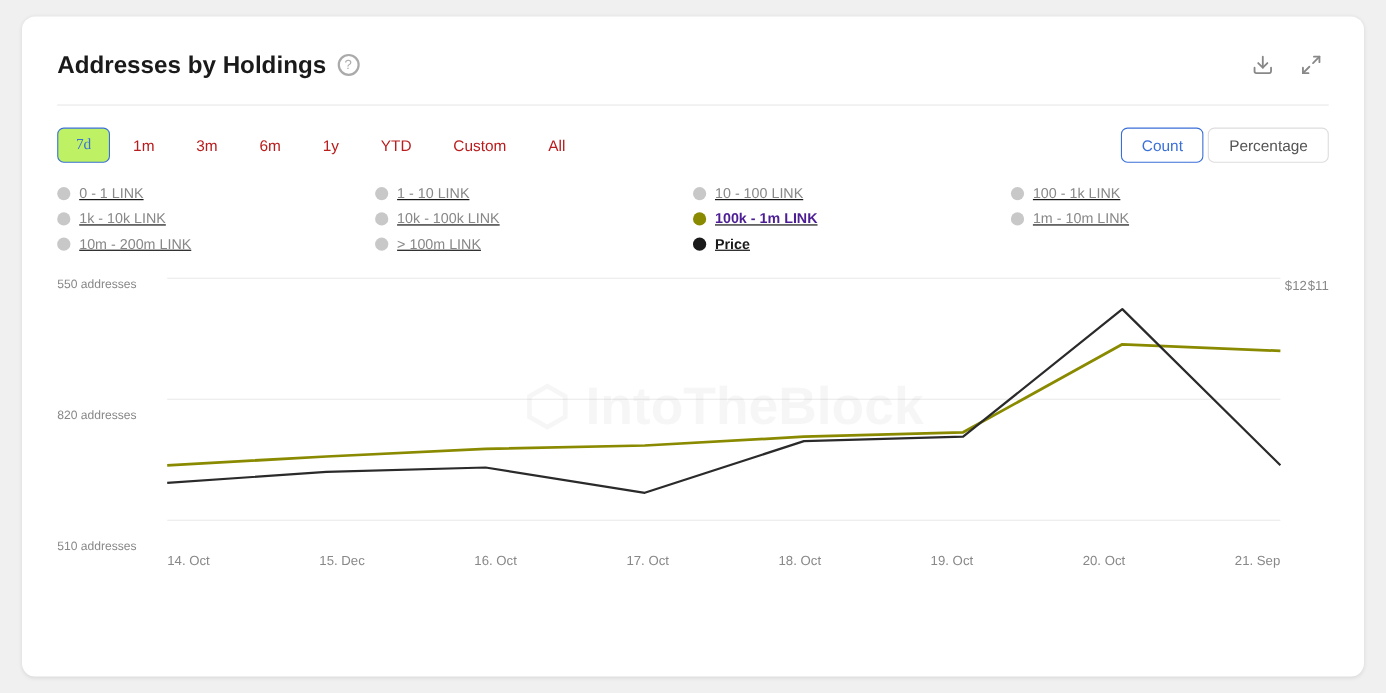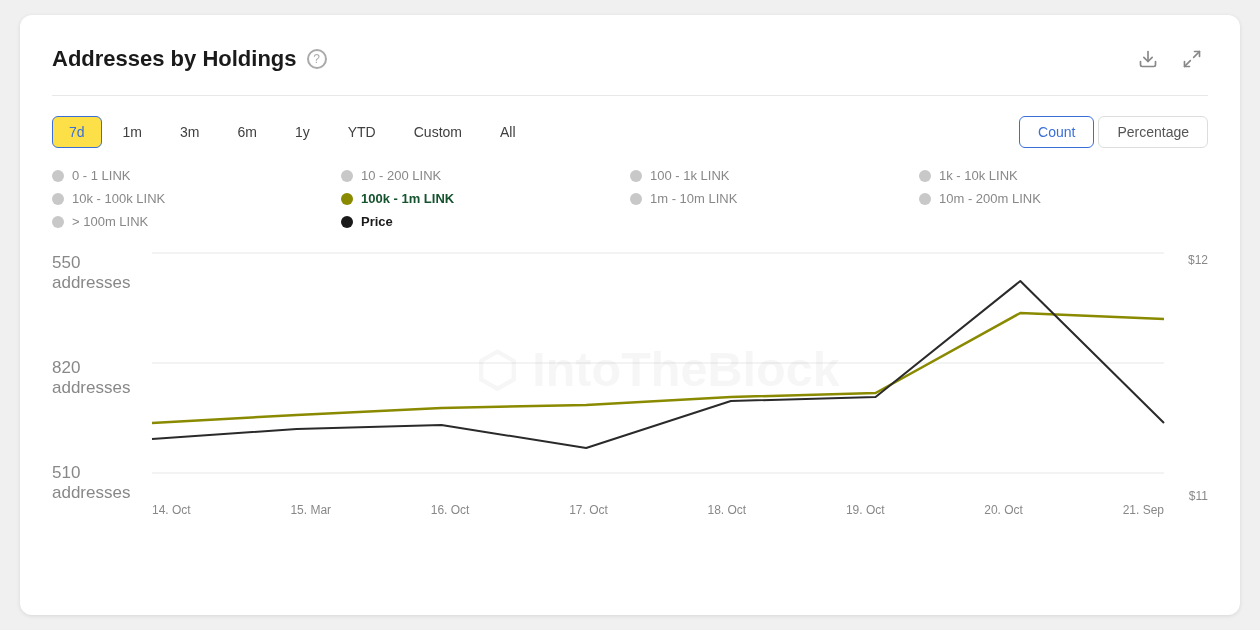--- a/index.html
+++ b/index.html
@@ -7,33 +7,33 @@
     .card { background: #fff; border-radius: 12px; width: 1220px; min-height: 600px; padding: 28px 32px 12px; box-shadow: 0 1px 4px rgba(0,0,0,0.1); }
     .header { display: flex; align-items: center; justify-content: space-between; margin-bottom: 20px; }
     .header-left { display: flex; align-items: center; gap: 10px; }
     .title { font-size: 22px; font-weight: 600; color: #1a1a1a; }
     .help-icon { width: 20px; height: 20px; border-radius: 50%; border: 2px solid #aaa; display: flex; align-items: center; justify-content: center; color: #aaa; font-size: 12px; cursor: pointer; }
     .header-right { display: flex; gap: 12px; }
     .icon-btn { width: 32px; height: 32px; display: flex; align-items: center; justify-content: center; cursor: pointer; color: #888; }
     .divider { border: none; border-top: 1px solid #e8e8e8; margin-bottom: 20px; }
     .controls { display: flex; align-items: center; justify-content: space-between; margin-bottom: 20px; }
     .time-filters { display: flex; gap: 4px; }
-    .filter-btn { padding: 7px 16px; border-radius: 6px; border: 1px solid transparent; font-size: 14px; cursor: pointer; background: transparent; color: #404040; }
-    .filter-btn.active { border: 1.5px solid #3a6fd8; color: #3a6fd8; background: #fde047; }
+    .filter-btn { padding: 7px 16px; border-radius: 6px; border: 1px solid transparent; font-size: 14px; cursor: pointer; background: transparent; color: #b91c1c; }
+    .filter-btn.active { border: 1.5px solid #3a6fd8; color: #3a6fd8; background: #bef264; font-family: Liberation Serif, serif; }
     .view-toggle { display: flex; gap: 4px; }
     .toggle-btn { padding: 7px 18px; border-radius: 6px; border: 1px solid #ddd; font-size: 14px; cursor: pointer; background: #fff; color: #555; }
     .toggle-btn.active { background: #fff; border: 1.5px solid #3a6fd8; color: #3a6fd8; }
-    .legend { display: grid; grid-template-columns: repeat(4, 1fr); gap: 8px 0; margin-bottom: 24px; }
+    .legend { display: grid; grid-template-columns: repeat(4, 1fr); gap: 8px 0; margin-bottom: 24px; text-decoration: underline; }
     .legend-item { display: flex; align-items: center; gap: 8px; font-size: 13px; color: #888; }
     .legend-dot { width: 12px; height: 12px; border-radius: 50%; flex-shrink: 0; }
-    .legend-item.active .legend-label { color: #14532d; font-weight: 600; }
+    .legend-item.active .legend-label { color: #4c1d95; font-weight: 600; }
     .chart-area { position: relative; width: 100%; height: 280px; }
     .chart-inner { position: relative; width: 100%; height: 100%; }
-    .y-axis-left { position: absolute; left: 0; top: 0; bottom: 30px; display: flex; flex-direction: column; justify-content: space-between; font-size: 17px; color: #888; width: 100px; }
-    .y-axis-right { position: absolute; right: 0; top: 0; bottom: 30px; display: flex; flex-direction: column; justify-content: space-between; font-size: 12px; color: #888; text-align: right; width: 40px; }
+    .y-axis-left { position: absolute; left: 0; top: 0; bottom: 30px; display: flex; flex-direction: column; justify-content: space-between; font-size: 11px; color: #888; width: 100px; }
+    .y-axis-right { position: absolute; right: 0; top: 0; bottom: 30px; display: flex; flex-direction: row; justify-content: space-between; font-size: 12px; color: #888; text-align: right; width: 40px; }
     .chart-canvas { position: absolute; left: 100px; right: 44px; top: 0; bottom: 30px; overflow: visible; }
     .x-axis { position: absolute; bottom: 16px; left: 100px; right: 44px; display: flex; justify-content: space-between; font-size: 12px; color: #888; }
   </style>
 </head>
 <body>
 
 <div class="card">
   <div class="header">
     <div class="header-left">
       <span class="title">Addresses by Holdings</span>
@@ -77,21 +77,25 @@
     </div>
   </div>
 
   <div class="legend">
     <div class="legend-item">
       <div class="legend-dot" style="background:#c8c8c8"></div>
       <span class="legend-label">0 - 1 LINK</span>
     </div>
     <div class="legend-item">
       <div class="legend-dot" style="background:#c8c8c8"></div>
-      <span class="legend-label">10 - 200 LINK</span>
+      <span class="legend-label">1 - 10 LINK</span>
+    </div>
+    <div class="legend-item">
+      <div class="legend-dot" style="background:#c8c8c8"></div>
+      <span class="legend-label">10 - 100 LINK</span>
     </div>
     <div class="legend-item">
       <div class="legend-dot" style="background:#c8c8c8"></div>
       <span class="legend-label">100 - 1k LINK</span>
     </div>
     <div class="legend-item">
       <div class="legend-dot" style="background:#c8c8c8"></div>
       <span class="legend-label">1k - 10k LINK</span>
     </div>
     <div class="legend-item">
@@ -141,21 +145,21 @@
 
         <text x="500" y="120" text-anchor="middle" dominant-baseline="middle" font-size="48" font-weight="800" fill="#888" opacity="0.07" font-family="sans-serif">⬡ IntoTheBlock</text>
 
         <polyline points="0,170 143,162 286,155 429,152 572,144 715,140 858,60 1000,66" fill="none" stroke="#8a8a00" stroke-width="2.5" stroke-linejoin="round"></polyline>
 
         <polyline points="0,186 143,176 286,172 429,195 572,148 715,144 858,28 1000,170" fill="none" stroke="#2a2a2a" stroke-width="2" stroke-linejoin="round"></polyline>
       </svg>
 
       <div class="x-axis">
         <span>14. Oct</span>
-        <span>15. Mar</span>
+        <span>15. Dec</span>
         <span>16. Oct</span>
         <span>17. Oct</span>
         <span>18. Oct</span>
         <span>19. Oct</span>
         <span>20. Oct</span>
         <span>21. Sep</span>
       </div>
     </div>
   </div>
 </div>

